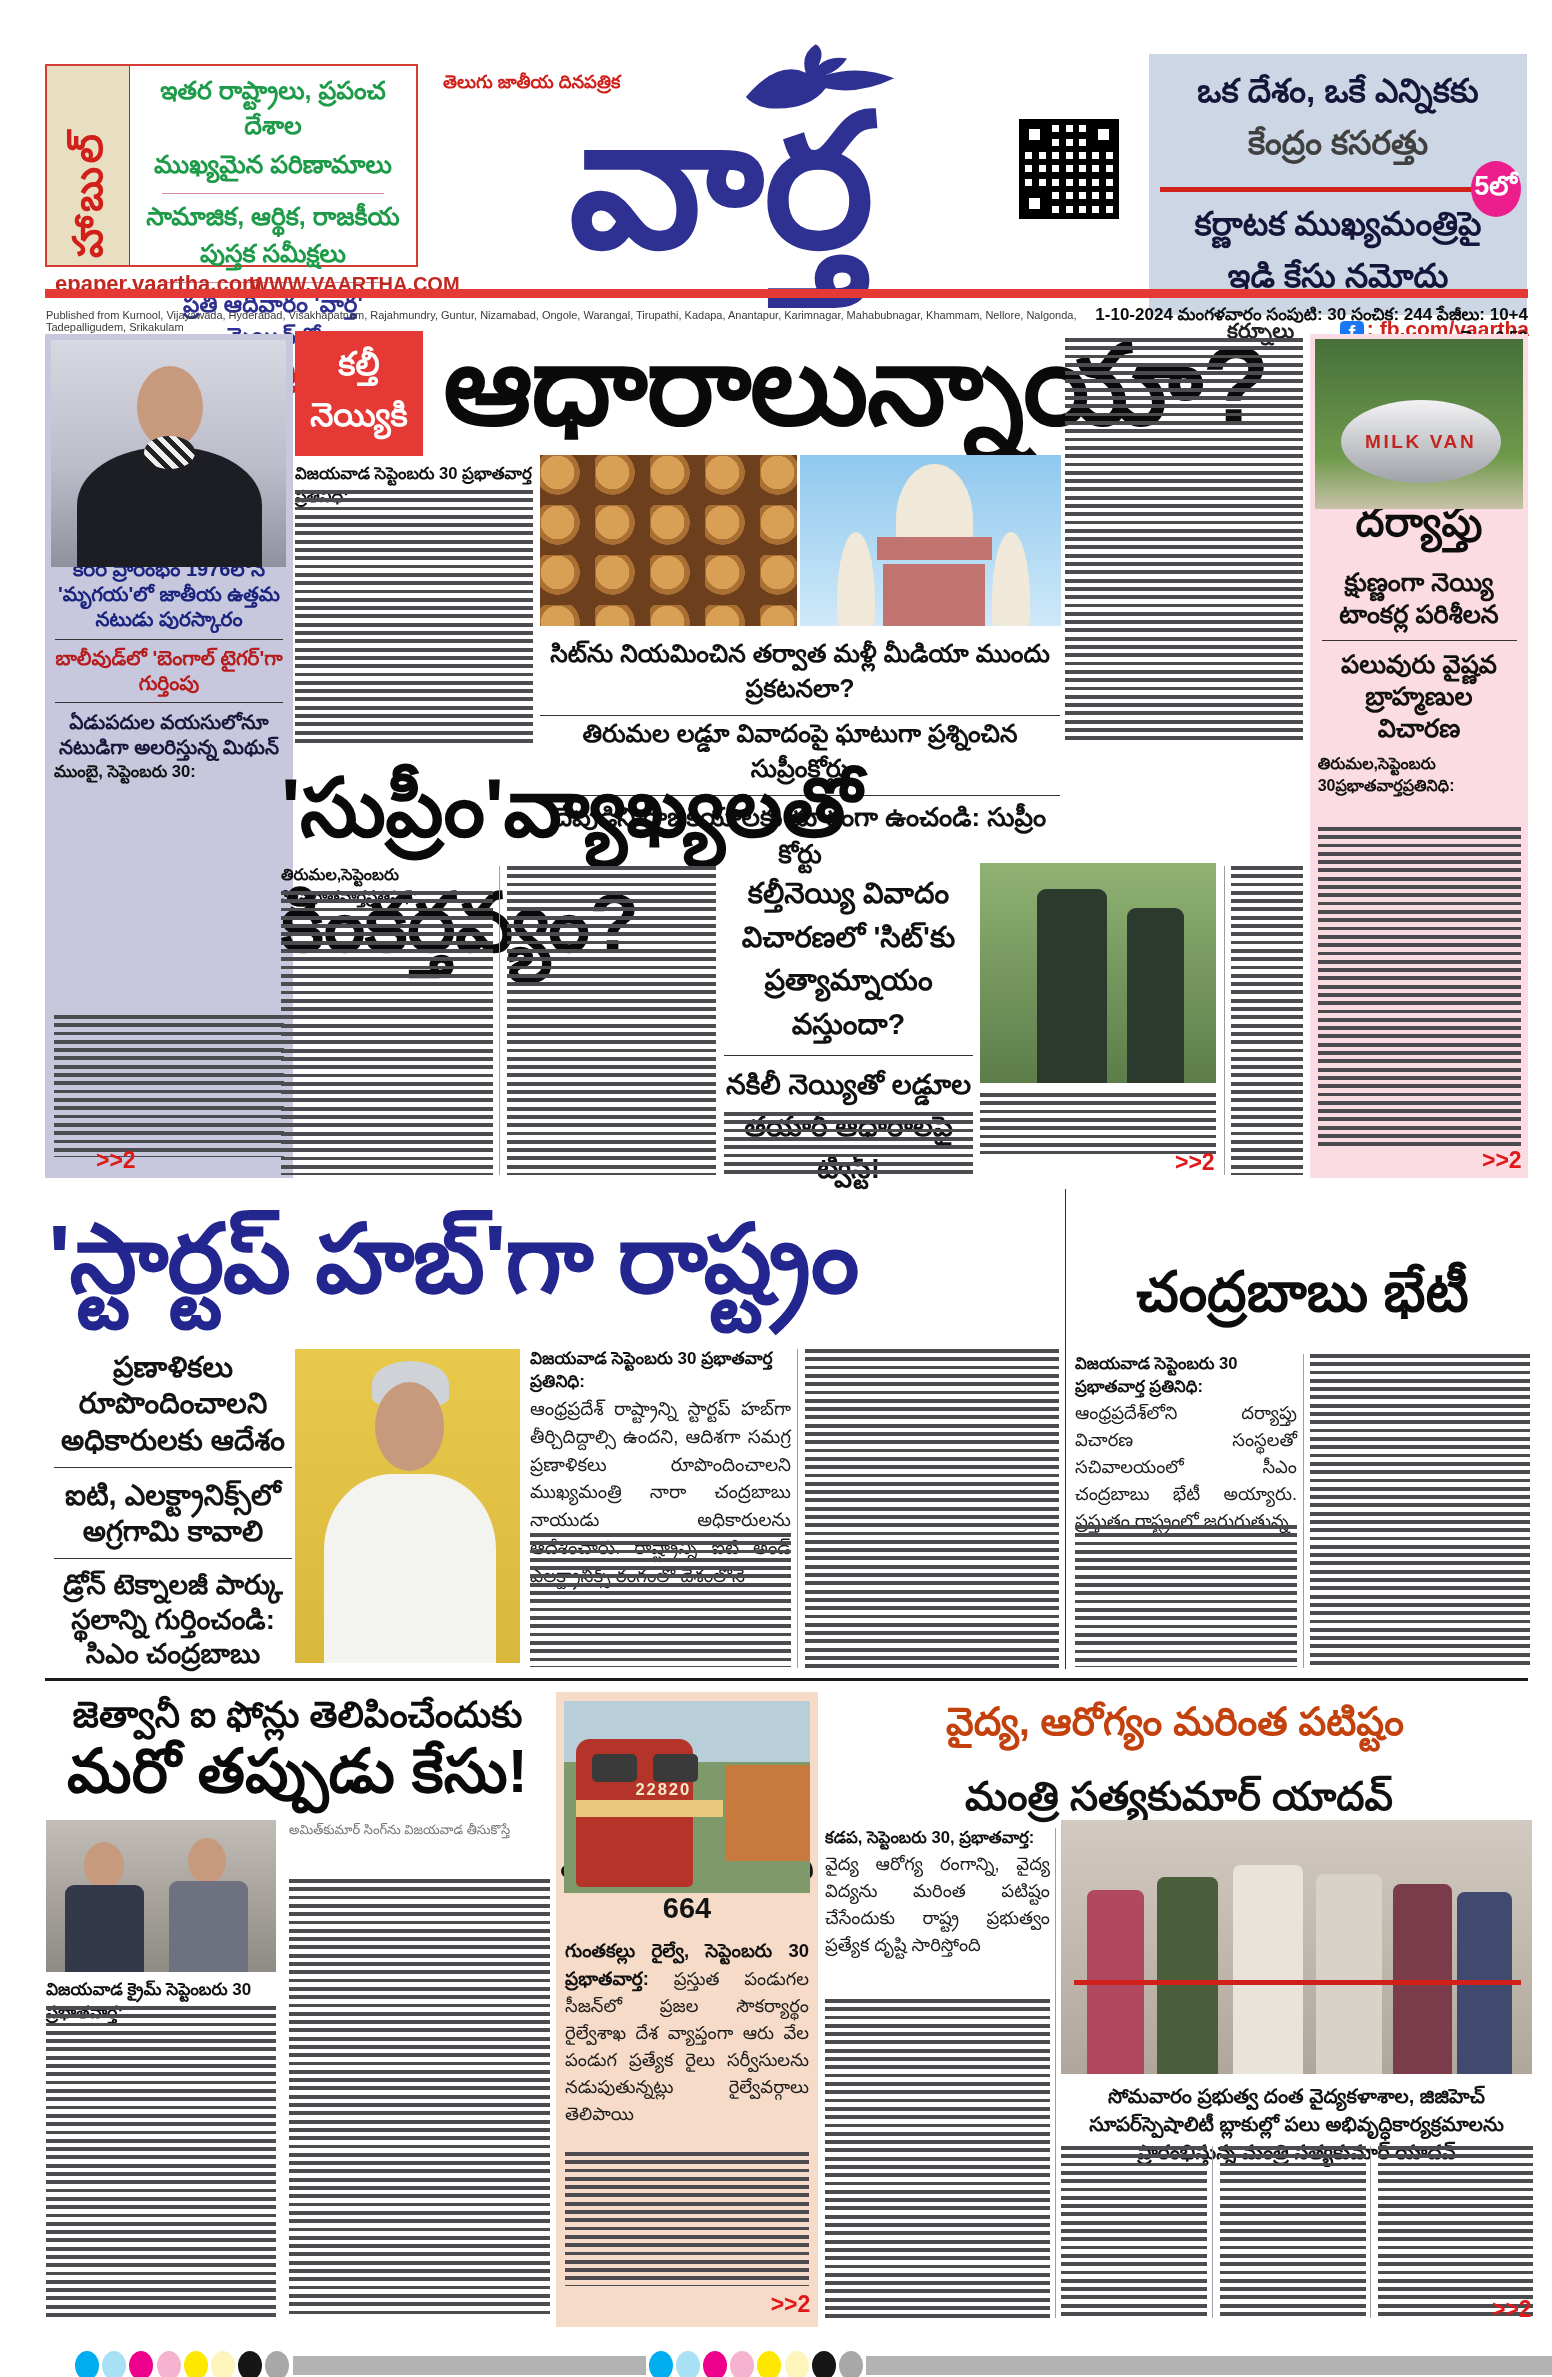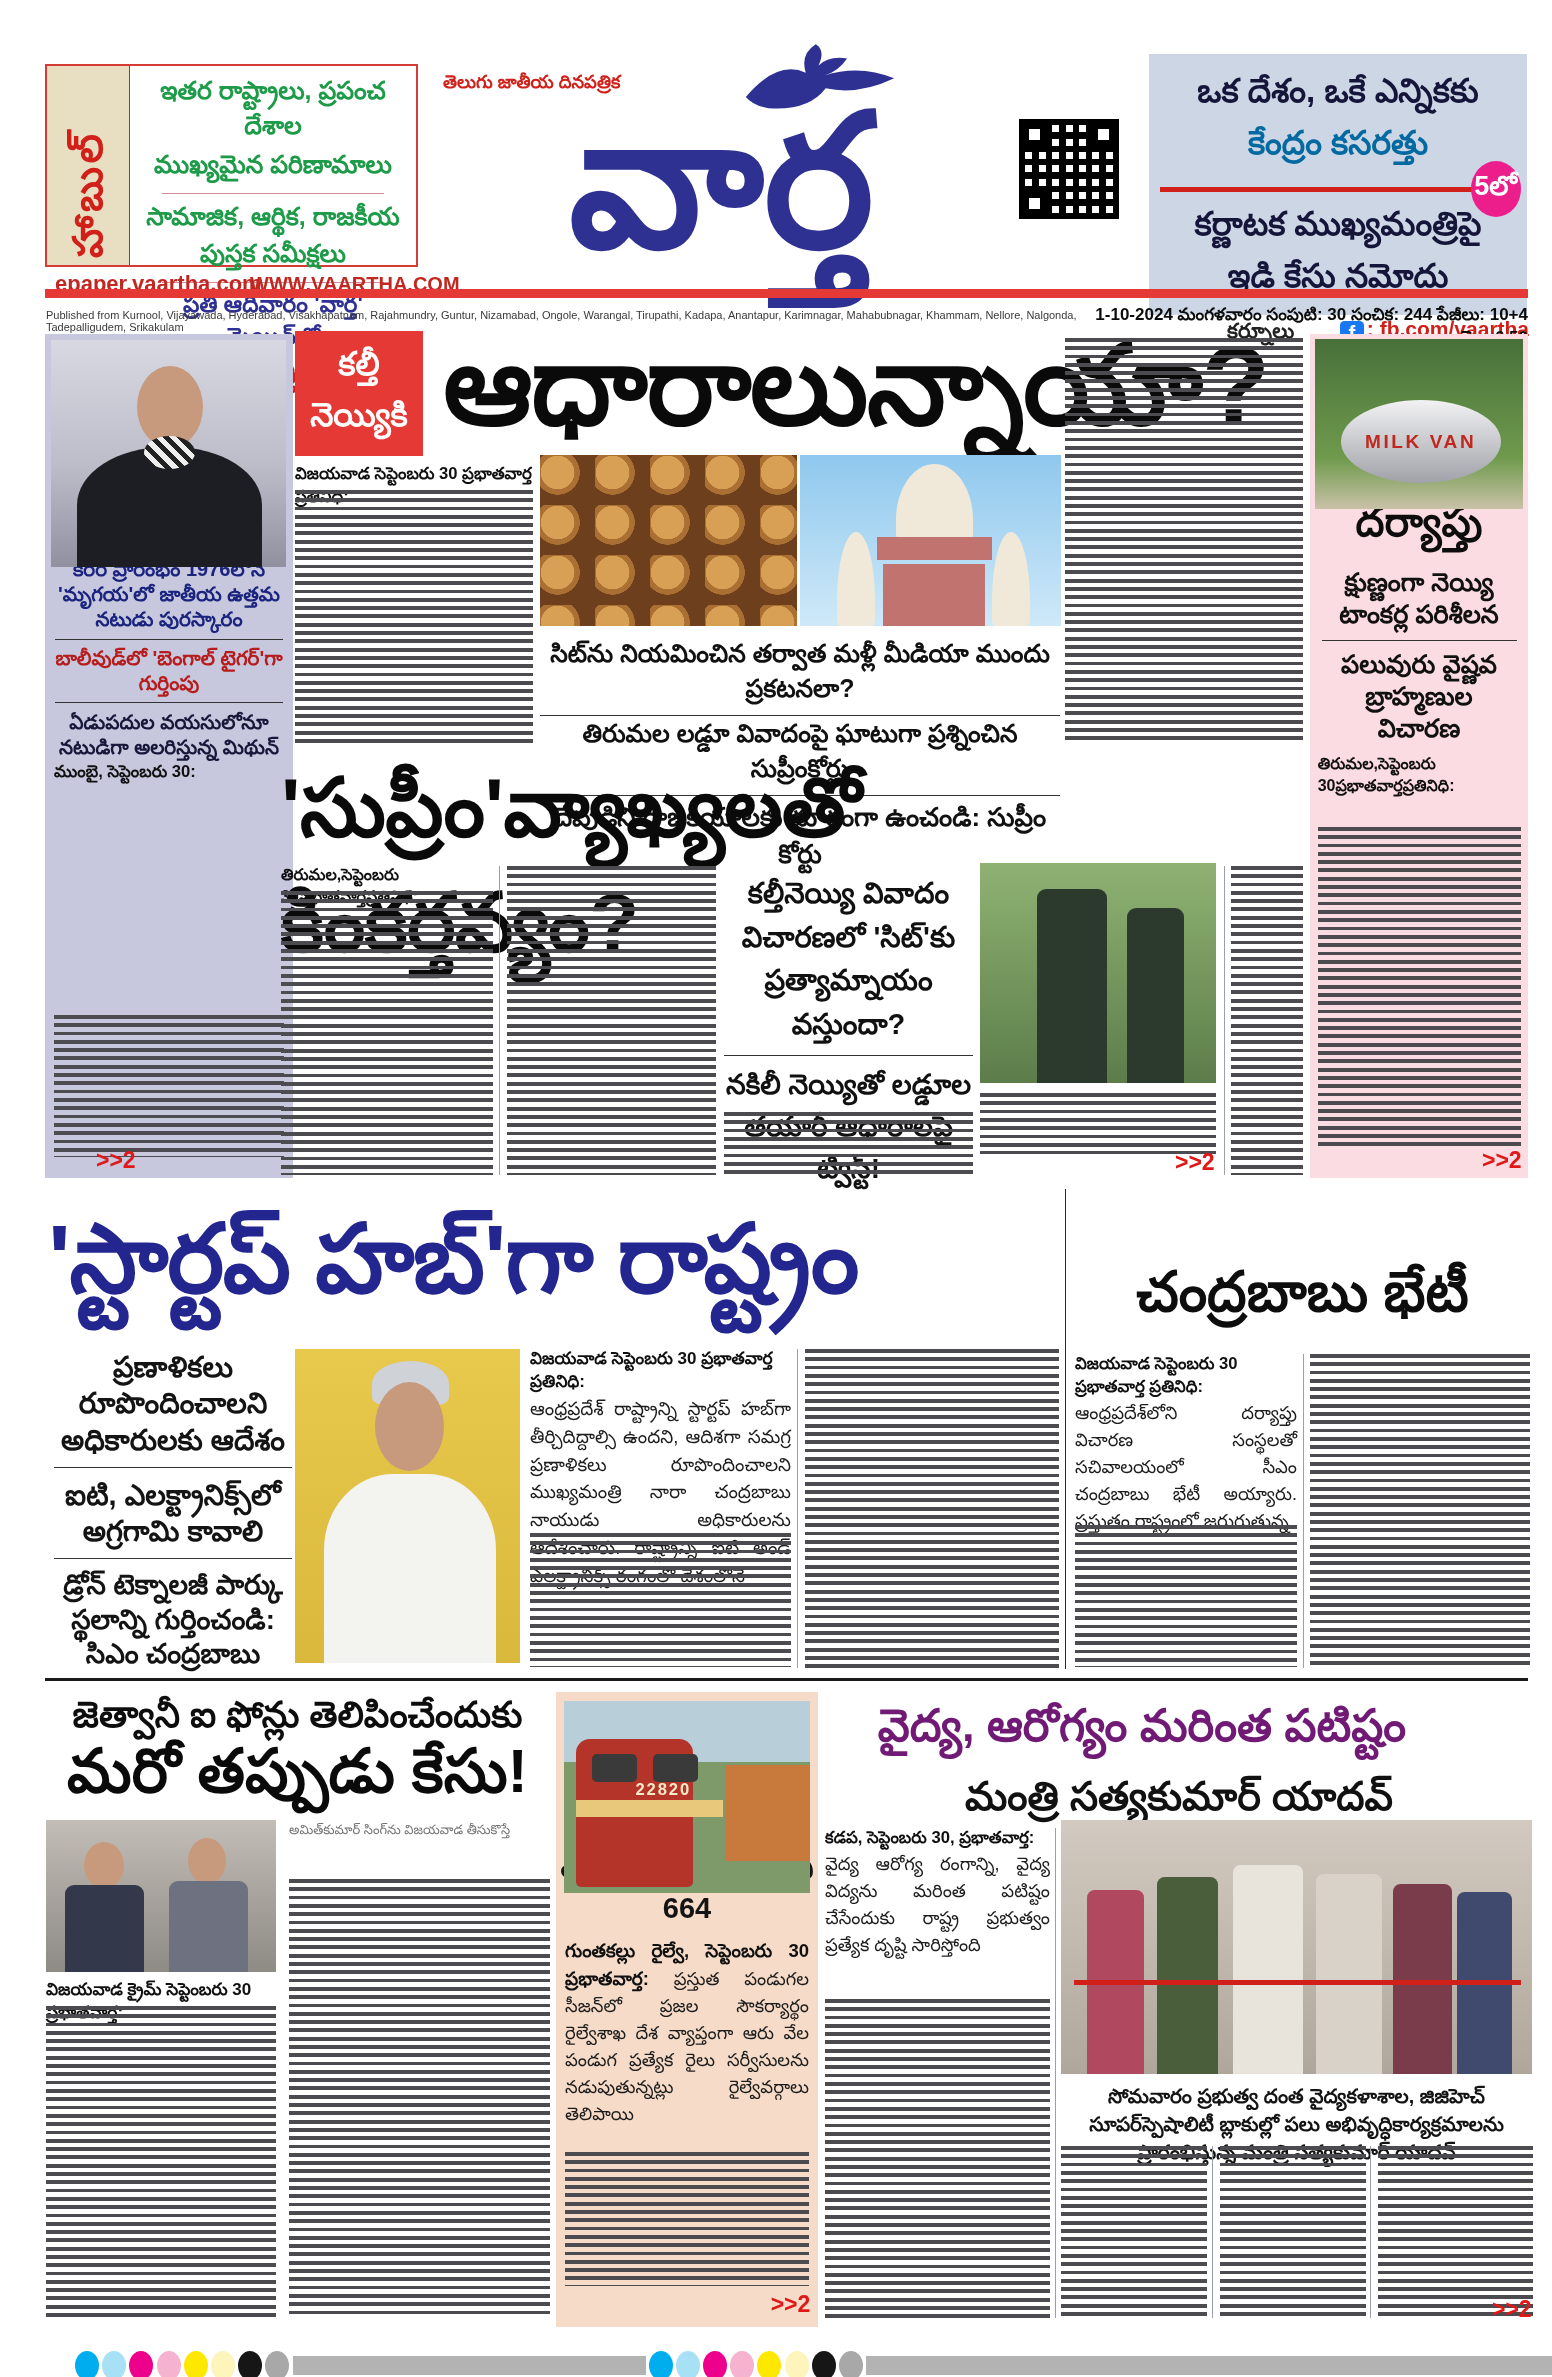--- a/index.html
+++ b/index.html
@@ -92,21 +92,21 @@
     <path d="M8 42 Q30 16 50 25 Q46 12 57 5 Q64 9 59 20 Q66 13 79 15 Q73 24 63 27 Q88 19 112 29 Q87 41 64 36 Q52 52 24 50 Q13 48 8 42 Z" fill="#2e3192"></path>
   </svg>
   <div class="qr" style="left:1019px;top:119px;width:100px;height:100px">
     <div class="eye" style="left:2.6px;top:2.6px"></div>
     <div class="eye" style="right:2.6px;top:2.6px"></div>
     <div class="eye" style="left:2.6px;bottom:2.6px"></div>
   </div>
 
   <div class="promoR" style="left:1149px;top:54px;width:378px;height:261px">
     <div class="b" style="font-size:33px;color:#15153a">ఒక దేశం, ఒకే ఎన్నికకు</div>
-    <div class="b" style="font-size:33px;color:#0369a1;margin-top:6.4px">కేంద్రం కసరత్తు</div>
+    <div class="b" style="font-size:33px;color:#404040;margin-top:6.4px">కేంద్రం కసరత్తు</div>
     <div style="position:relative;height:5.1px;background:#d1201a;margin:16.6px 3.8px 12.8px">
       <div class="badge" style="right:-5.1px;top:-25.5px">5లో</div>
     </div>
     <div class="b" style="font-size:33px;color:#15153a">కర్ణాటక ముఖ్యమంత్రిపై</div>
     <div class="b" style="font-size:33px;color:#15153a;margin-top:6.4px">ఇడి కేసు నమోదు</div>
   </div>
   <div class="abs b" style="left:1227px;top:319px;font-size:21px;color:#222">కర్నూలు</div>
   <div class="abs" style="left:1340px;top:317px">
     <span class="fbicon">f</span>
     <span class="b" style="font-size:21px;color:#d1201a">: fb.com/vaartha</span>
@@ -260,21 +260,21 @@
     <div class="ctr b" style="font-size:29px;margin-top:12.8px;color:#141414">తెలుగు రాష్ట్రాల నుంచి 664</div>
     <div style="margin:11.5px 9px 0;font-size:18px;line-height:1.5;text-align:justify;color:#1c1c1c">
       <span class="dl" style="font-size:18.5px">గుంతకల్లు రైల్వే, సెప్టెంబరు 30 ప్రభాతవార్త:</span>
       <span>ప్రస్తుత పండుగల సీజన్‌లో ప్రజల సౌకర్యార్థం రైల్వేశాఖ దేశ వ్యాప్తంగా ఆరు వేల పండుగ ప్రత్యేక రైలు సర్వీసులను నడుపుతున్నట్లు రైల్వేవర్గాలు తెలిపాయి</span>
     </div>
     <div class="greek" style="position:absolute;left:9px;top:2023px;width:244px;height:0"></div>
     <div class="greek" style="position:absolute;left:9px;bottom:41px;width:244px;height:134px"></div>
     <div class="cont" style="position:absolute;right:7.7px;bottom:9px">&gt;&gt;2</div>
   </div>
 
-  <div class="abs ctr x8" style="left:788px;top:1700px;width:708px;font-size:45px;color:#701a75">వైద్య, ఆరోగ్యం మరింత పటిష్టం</div>
+  <div class="abs ctr x8" style="left:821px;top:1700px;width:708px;font-size:39px;color:#c2410c">వైద్య, ఆరోగ్యం మరింత పటిష్టం</div>
   <div class="abs ctr b" style="left:825px;top:1774px;width:708px;font-size:40px;color:#111">మంత్రి సత్యకుమార్ యాదవ్</div>
 
   <div class="abs" style="left:825px;top:1828px;width:225px">
     <span class="dl" style="font-size:16.6px">కడప, సెప్టెంబరు 30, ప్రభాతవార్త:</span>
     <div style="font-size:18px;line-height:1.5;text-align:justify;color:#1c1c1c">వైద్య ఆరోగ్య రంగాన్ని, వైద్య విద్యను మరింత పటిష్టం చేసేందుకు రాష్ట్ర ప్రభుత్వం ప్రత్యేక దృష్టి సారిస్తోంది</div>
   </div>
   <div class="greek abs" style="left:825px;top:1999px;width:225px;height:319px"></div>
   <div class="vrule" style="left:1055px;top:1828px;height:490px"></div>
 
   <div class="photo ph-ribbon" style="left:1061px;top:1820px;width:471px;height:254px">

